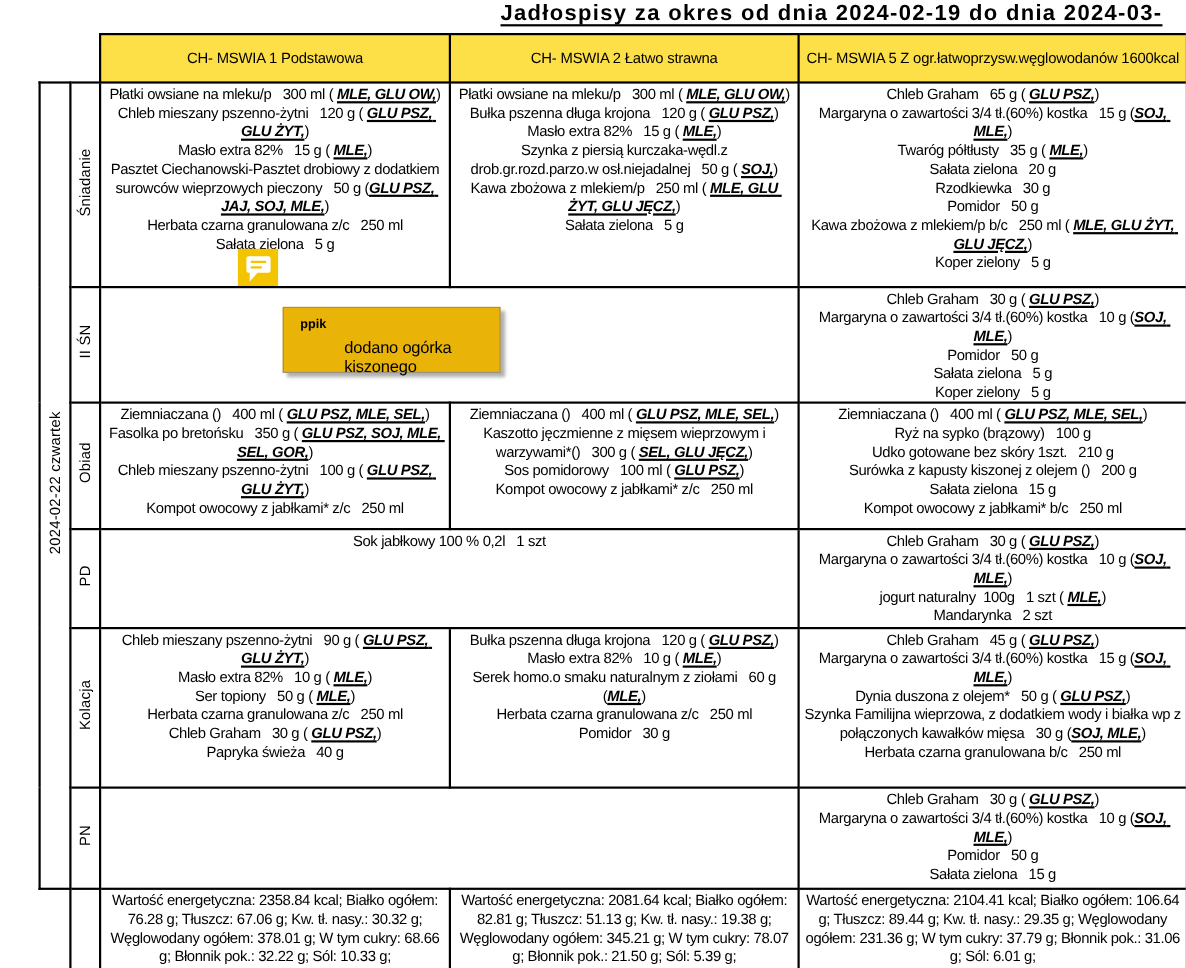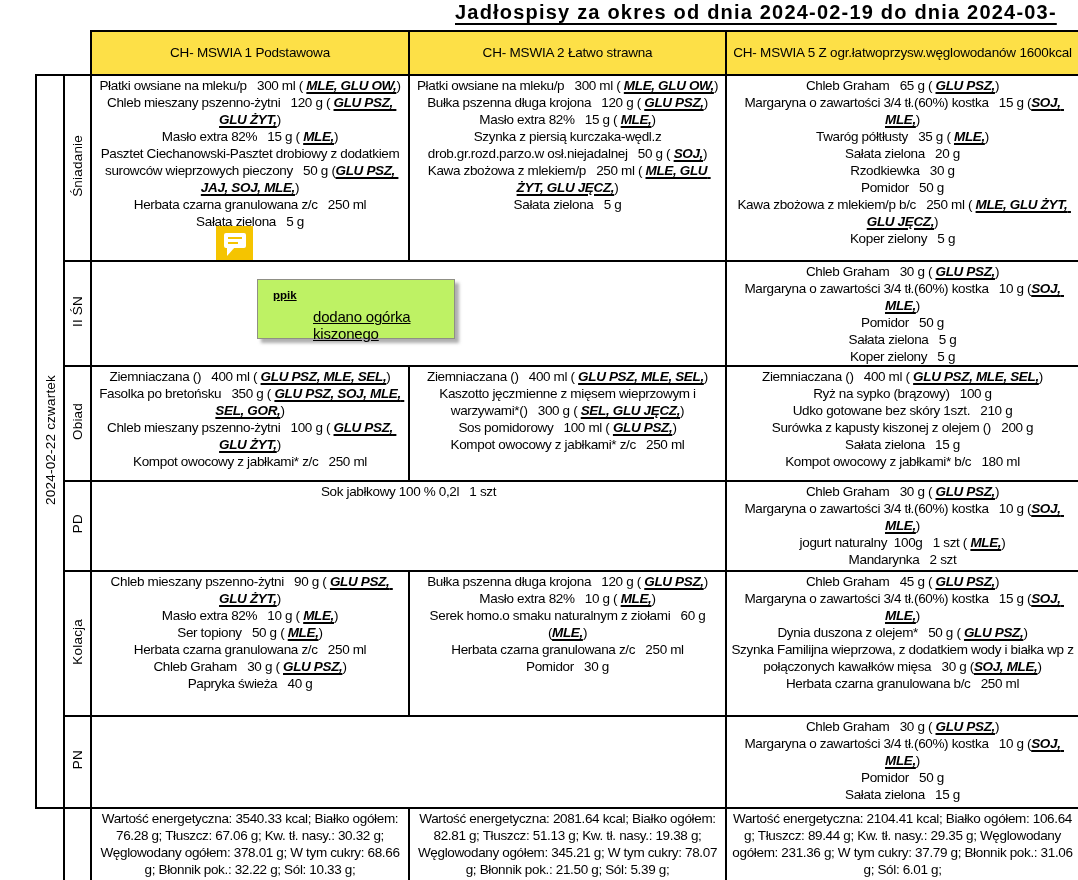--- a/index.html
+++ b/index.html
@@ -36,24 +36,23 @@
   td.menu-cell.center { text-align:center;margin-top:36px; }
   .allergen {
     font-weight:bold; font-style:italic; text-decoration:underline;
     text-decoration-thickness:1.5px; text-underline-offset:2px;
   }
   
   .comment-icon { position:absolute; left:216px; top:226px; width:37px; height:34px; z-index:5; cursor:pointer; }
   
   .tooltip {
     position:absolute; left:257px; top:279px; width:198px; height:60px; z-index:6;
-    background:#bef264; border:1px solid #8F8F85;
+    background:#eab308; border:1px solid #8F8F85;
     box-shadow:4px 4px 3px rgba(110,110,110,0.55);
     padding:9px 10px 0 15px;
-    text-decoration:underline;
   }
   .tooltip .tt-title { font-size:11.5px; font-weight:bold; letter-spacing:0; }
   .tooltip .tt-text { font-size:15px; margin-top:7px; letter-spacing:-0.2px;margin-left:40px; }
 </style>
 </head>
 <body>
 
 <div class="page-title">Jadłospisy  za okres od dnia 2024-02-19 do dnia 2024-03-</div>
 
 <table class="menu">
@@ -127,21 +126,21 @@
           <div class="item">Kaszotto jęczmienne z mięsem wieprzowym i warzywami*()   300 g ( <span class="allergen">SEL, GLU JĘCZ,</span>)</div>
           <div class="item">Sos pomidorowy   100 ml ( <span class="allergen">GLU PSZ,</span>)</div>
           <div class="item">Kompot owocowy z jabłkami* z/c   250 ml</div>
         </td>
         <td class="menu-cell">
           <div class="item">Ziemniaczana ()   400 ml ( <span class="allergen">GLU PSZ, MLE, SEL,</span>)</div>
           <div class="item">Ryż na sypko (brązowy)   100 g</div>
           <div class="item">Udko gotowane bez skóry 1szt.   210 g</div>
           <div class="item">Surówka z kapusty kiszonej z olejem ()   200 g</div>
           <div class="item">Sałata zielona   15 g</div>
-          <div class="item">Kompot owocowy z jabłkami* b/c   180 ml</div>
+          <div class="item">Kompot owocowy z jabłkami* b/c   250 ml</div>
         </td>
       </tr>
       <tr style="height: 90px;">
         <td class="label-cell"><span class="vtext">PD</span></td>
         <td class="menu-cell center" colspan="2">
           <div class="item">Sok jabłkowy 100 % 0,2l   1 szt</div>
         </td>
         <td class="menu-cell">
           <div class="item">Chleb Graham   30 g ( <span class="allergen">GLU PSZ,</span>)</div>
           <div class="item">Margaryna o zawartości 3/4 tł.(60%) kostka   10 g (<span class="allergen">SOJ, MLE,</span>)</div>
@@ -181,21 +180,21 @@
           <div class="item">Chleb Graham   30 g ( <span class="allergen">GLU PSZ,</span>)</div>
           <div class="item">Margaryna o zawartości 3/4 tł.(60%) kostka   10 g (<span class="allergen">SOJ, MLE,</span>)</div>
           <div class="item">Pomidor   50 g</div>
           <div class="item">Sałata zielona   15 g</div>
         </td>
       </tr>
       <tr style="height: 100px;">
         <td class="spacer-cell"></td>
         <td class="label-cell"></td>
         <td class="menu-cell">
-          <div class="item" style="white-space: normal;">Wartość energetyczna: 3540.33 kcal; Białko ogółem: 76.28 g; Tłuszcz: 67.06 g; Kw. tł. nasy.: 30.32 g; Węglowodany ogółem: 378.01 g; W tym cukry: 68.66 g; Błonnik pok.: 32.22 g; Sól: 10.33 g;</div>
+          <div class="item" style="white-space: normal;">Wartość energetyczna: 2358.84 kcal; Białko ogółem: 76.28 g; Tłuszcz: 67.06 g; Kw. tł. nasy.: 30.32 g; Węglowodany ogółem: 378.01 g; W tym cukry: 68.66 g; Błonnik pok.: 32.22 g; Sól: 10.33 g;</div>
         </td>
         <td class="menu-cell">
           <div class="item" style="white-space: normal;">Wartość energetyczna: 2081.64 kcal; Białko ogółem: 82.81 g; Tłuszcz: 51.13 g; Kw. tł. nasy.: 19.38 g; Węglowodany ogółem: 345.21 g; W tym cukry: 78.07 g; Błonnik pok.: 21.50 g; Sól: 5.39 g;</div>
         </td>
         <td class="menu-cell">
           <div class="item" style="white-space: normal;">Wartość energetyczna: 2104.41 kcal; Białko ogółem: 106.64 g; Tłuszcz: 89.44 g; Kw. tł. nasy.: 29.35 g; Węglowodany ogółem: 231.36 g; W tym cukry: 37.79 g; Błonnik pok.: 31.06 g; Sól: 6.01 g;</div>
         </td>
       </tr>
     </tbody>
 </table>

